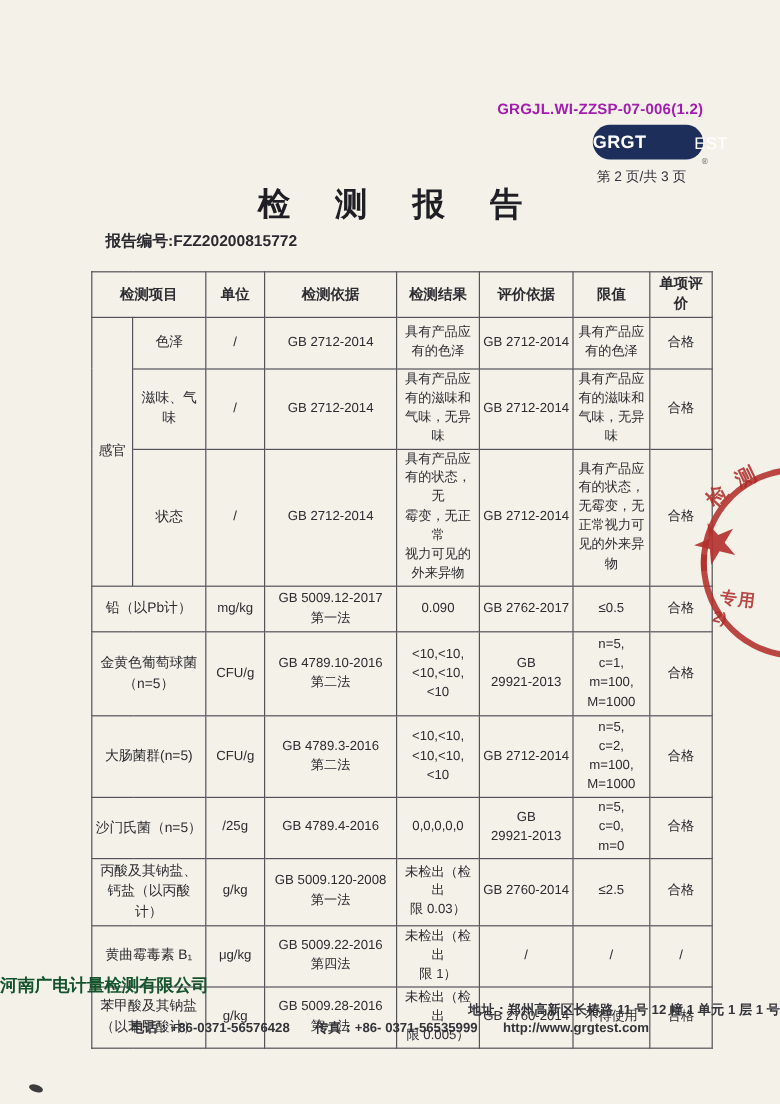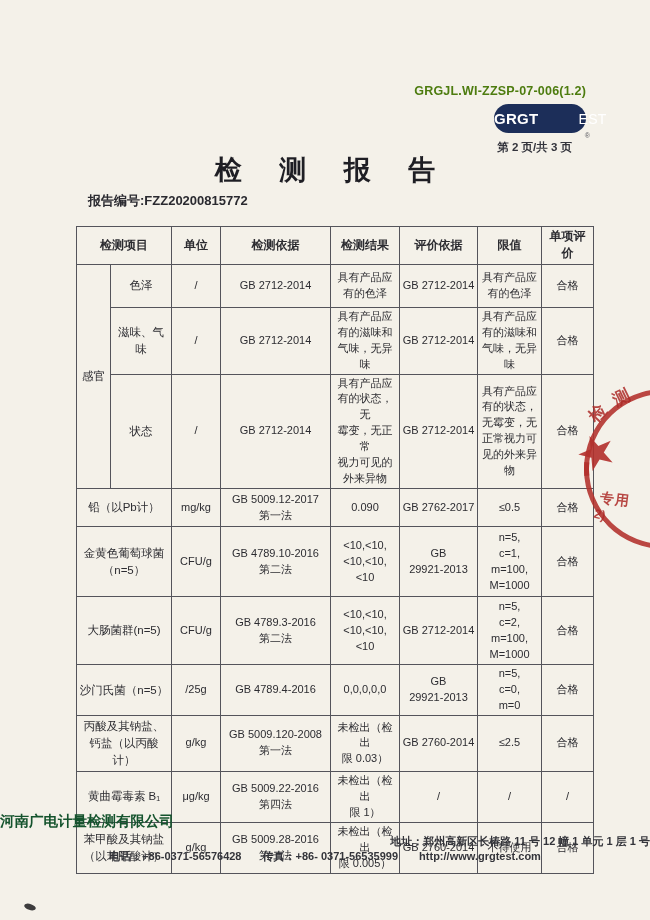--- a/index.html
+++ b/index.html
@@ -3,27 +3,27 @@
 <meta charset="utf-8">
 <style>
   html,body{margin:0;padding:0;}
   body{
     width:650px;height:920px;overflow:hidden;position:relative;
     background:#f4f1e9;
     font-family:"Liberation Sans","DejaVu Sans",sans-serif;
     color:#2c2c31;
   }
   
-  .doc-code{position:absolute;top:84px;right:64px;font-size:12.5px;font-weight:600;color:#4d7c0f;letter-spacing:.2px;}
+  .doc-code{position:absolute;top:84px;right:64px;font-size:12.5px;font-weight:600;color:#a21caf;letter-spacing:.2px;}
   .logo{position:absolute;top:104px;right:64px;width:92px;height:29px;border-radius:15px;
         background:#1c2e59;display:flex;align-items:center;color:#fff;}
   .logo .grgt{font-weight:800;font-size:15px;letter-spacing:.3px;}
   .logo .est{font-weight:400;font-size:14px;margin-left:1px;letter-spacing:.3px;padding-left:39px;}
   .logo .reg{position:absolute;right:-4px;bottom:-6px;font-size:7px;color:#5a5a60;}
-  .page-num{position:absolute;top:140px;right:78px;font-size:11.5px;font-weight:700;color:#33343c;}
+  .page-num{position:absolute;top:140px;right:78px;font-size:11.5px;font-weight:400;color:#33343c;}
   .title{position:absolute;top:152px;left:0;right:0;text-align:center;
          font-size:27px;font-weight:700;letter-spacing:15px;padding-left:15px;color:#1e1e24;}
   .report-no{position:absolute;top:192px;left:88px;font-size:13px;font-weight:700;color:#2a2a30;text-align:right;}
   
   .tbl-wrap{position:absolute;top:213px;left:76px;margin-top:13px;}
   table{border-collapse:collapse;table-layout:fixed;width:517px;}
   td,th{border:1px solid #54545b;text-align:center;vertical-align:middle;
         padding:1px 2px;font-size:11px;line-height:1.45;color:#2c2c31;
         white-space:pre-line;overflow:hidden;font-weight:400;}
   th{font-size:12px;font-weight:600;}

